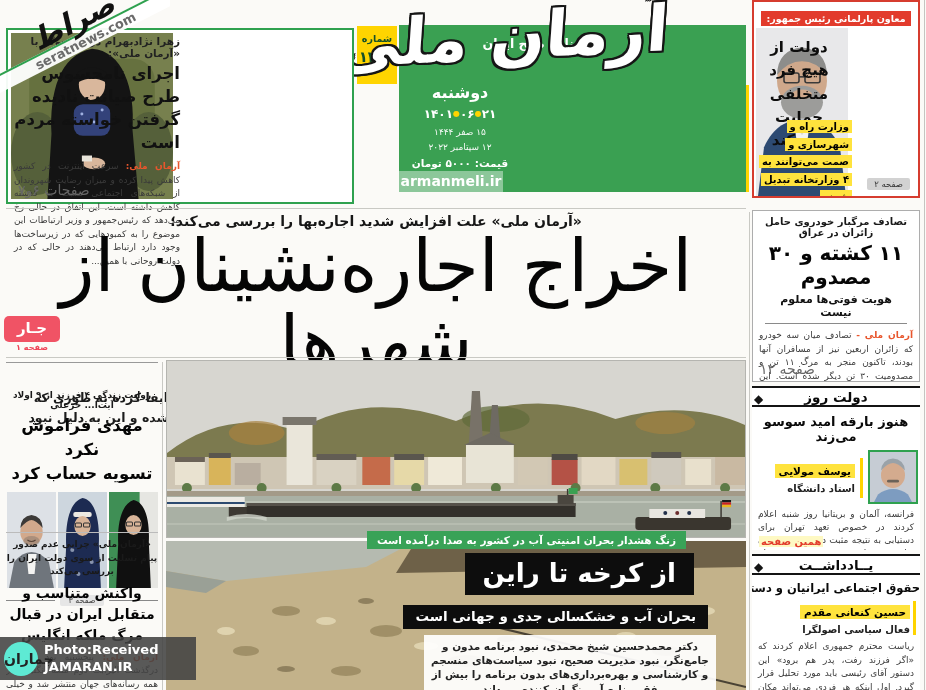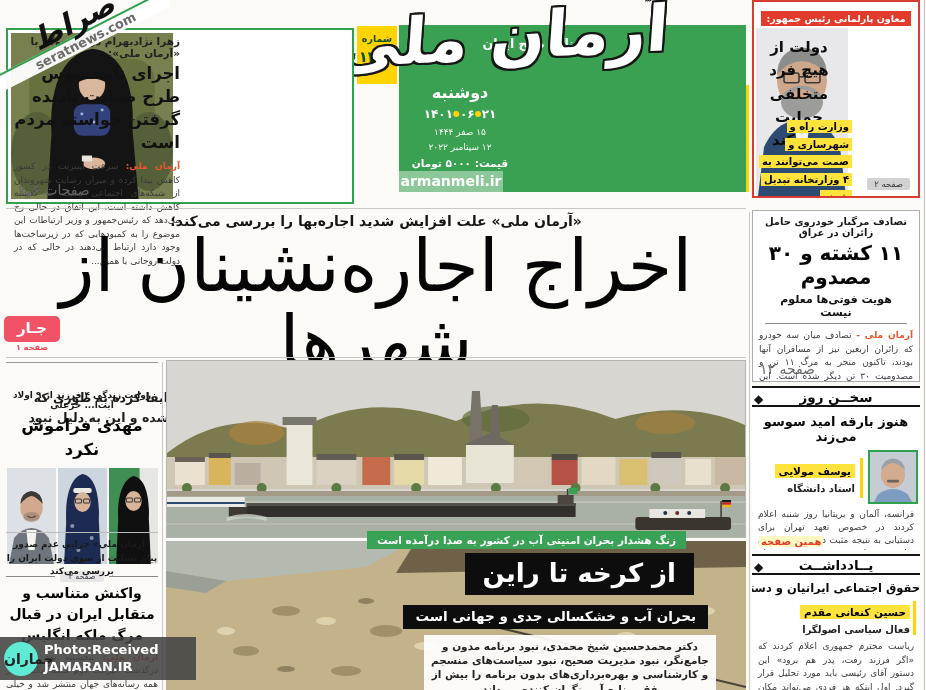--- a/index.html
+++ b/index.html
@@ -227,21 +227,21 @@
     <div class="kicker">تصادف مرگبار خودروی حامل زائران در عراق</div>
     <h2>۱۱ کشته و ۳۰ مصدوم</h2>
     <div class="sub">هویت فوتی‌ها معلوم نیست</div>
     <div class="body-text"><span class="lead-label">آرمان ملی -</span> <span>تصادف میان سه خودرو که زائران اربعین نیز از مسافران آنها بودند، تاکنون منجر به مرگ ۱۱ تن و مصدومیت ۳۰ تن دیگر شده است. این حادثه در شهر شوملی در استان بابل عراق رخ داده و برابر اطلاعات اولیه افراد ایرانی نیز در میان حادثه‌دیدگان وجود دارد. همچنین شبکه دجله عراق اعلام کرد که دیروز یک حادثه دلخراش در اتوبانی در نزدیکی منطقه الشوملی در استان بابل رخ داده است...</span></div>
     <div class="page-ref" id="accident-ref">صفحه ۱۲</div>
   </div>
 
   <div class="abs rc-box" id="sokhan-box">
     <div class="sec-head">
       <span class="dia">◆</span>
-      <span>سخــن روز</span>
+      <span>دولت روز</span>
     </div>
     <h2>هنوز بارقه امید سوسو می‌زند</h2>
     <div id="sokhan-author">
       <svg class="photo-wrap" viewBox="0 0 46 54" preserveAspectRatio="none">
         <rect width="46" height="54" fill="#c6ccd4"></rect>
         <ellipse cx="23" cy="25" rx="12" ry="14" fill="#d4ab8e"></ellipse>
         <path d="M11,20 Q12,8 23,7 Q34,8 35,20 Q28,12 23,12 Q18,12 11,20 Z" fill="#9aa2a8"></path>
         <rect x="17" y="30" width="12" height="3" rx="1.5" fill="#6b6258"></rect>
         <path d="M4,54 L8,46 Q15,40 23,40 Q31,40 38,46 L42,54 Z" fill="#7d9cc0"></path>
       </svg>
@@ -263,21 +263,21 @@
     <h2>حقوق اجتماعی ایرانیان و دستور رئیس جمهور</h2>
     <div id="yaddasht-author">
       <span class="author-name">حسین کنعانی مقدم</span>
       <div class="author-title">فعال سیاسی اصولگرا</div>
     </div>
     <div class="body-text">ریاست محترم جمهوری اعلام کردند که «اگر فرزند رفت، پدر هم برود» این دستور آقای رئیسی باید مورد تحلیل قرار گیرد. اول اینکه هر فردی می‌تواند مکان زندگی خود را انتخاب نماید و جز در برخی موارد آن هم به حکم قانونی نمی‌توان این حق را از فرد سلب نمود. این حق جزو حقوق اجتماعی افراد است...</div>
   </div>
 
   <div class="abs" id="khazali-box">
     <div class="kicker">روایت زندگی ۴ فرزند از ۹ اولاد آیت‌ا... خزعلی</div>
-    <h2><span>مهدی فراموش نکرد</span><br></h2>
+    <h2><span>مهدی فراموش نکرد</span><br><span>تسویه حساب کرد</span></h2>
     <div id="khazali-photos">
       <svg class="p" viewBox="0 0 48 96" preserveAspectRatio="none">
         <rect width="48" height="96" fill="#3f8f55"></rect>
           <rect x="30" width="18" height="96" fill="#e6e6e2"></rect>
         <path d="M24,8 C12,12 8,32 9,52 L7,96 L41,96 L39,50 C40,30 36,10 24,8 Z" fill="#101010"></path>
         <ellipse cx="24" cy="33" rx="8" ry="10" fill="#d8b498"></ellipse>
         <rect x="17" y="30" width="6" height="4" rx="1" fill="none" stroke="#333" stroke-width="1"></rect>
         <rect x="25" y="30" width="6" height="4" rx="1" fill="none" stroke="#333" stroke-width="1"></rect>
       </svg>
       <svg class="p" viewBox="0 0 48 96" preserveAspectRatio="none">

